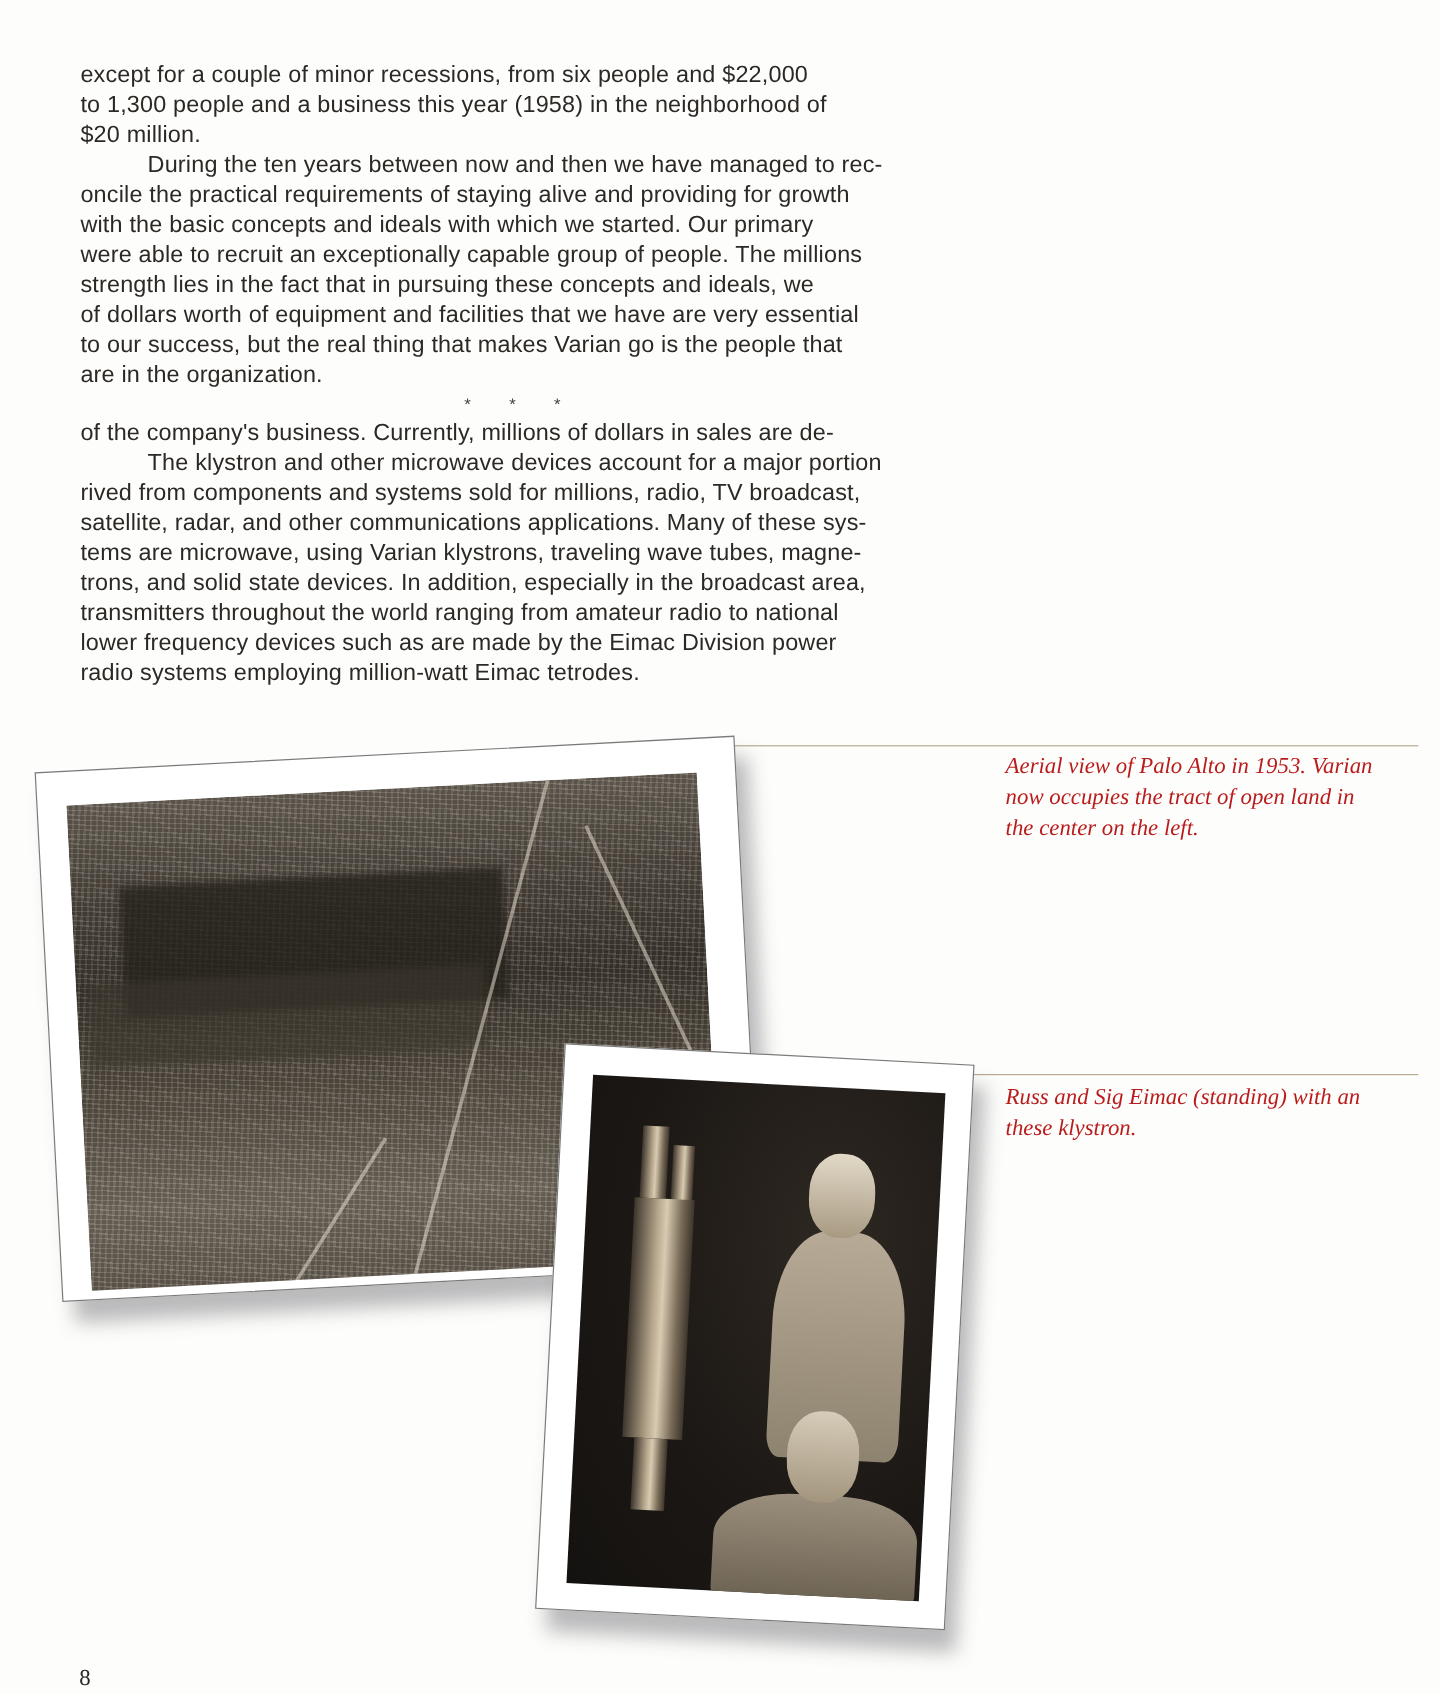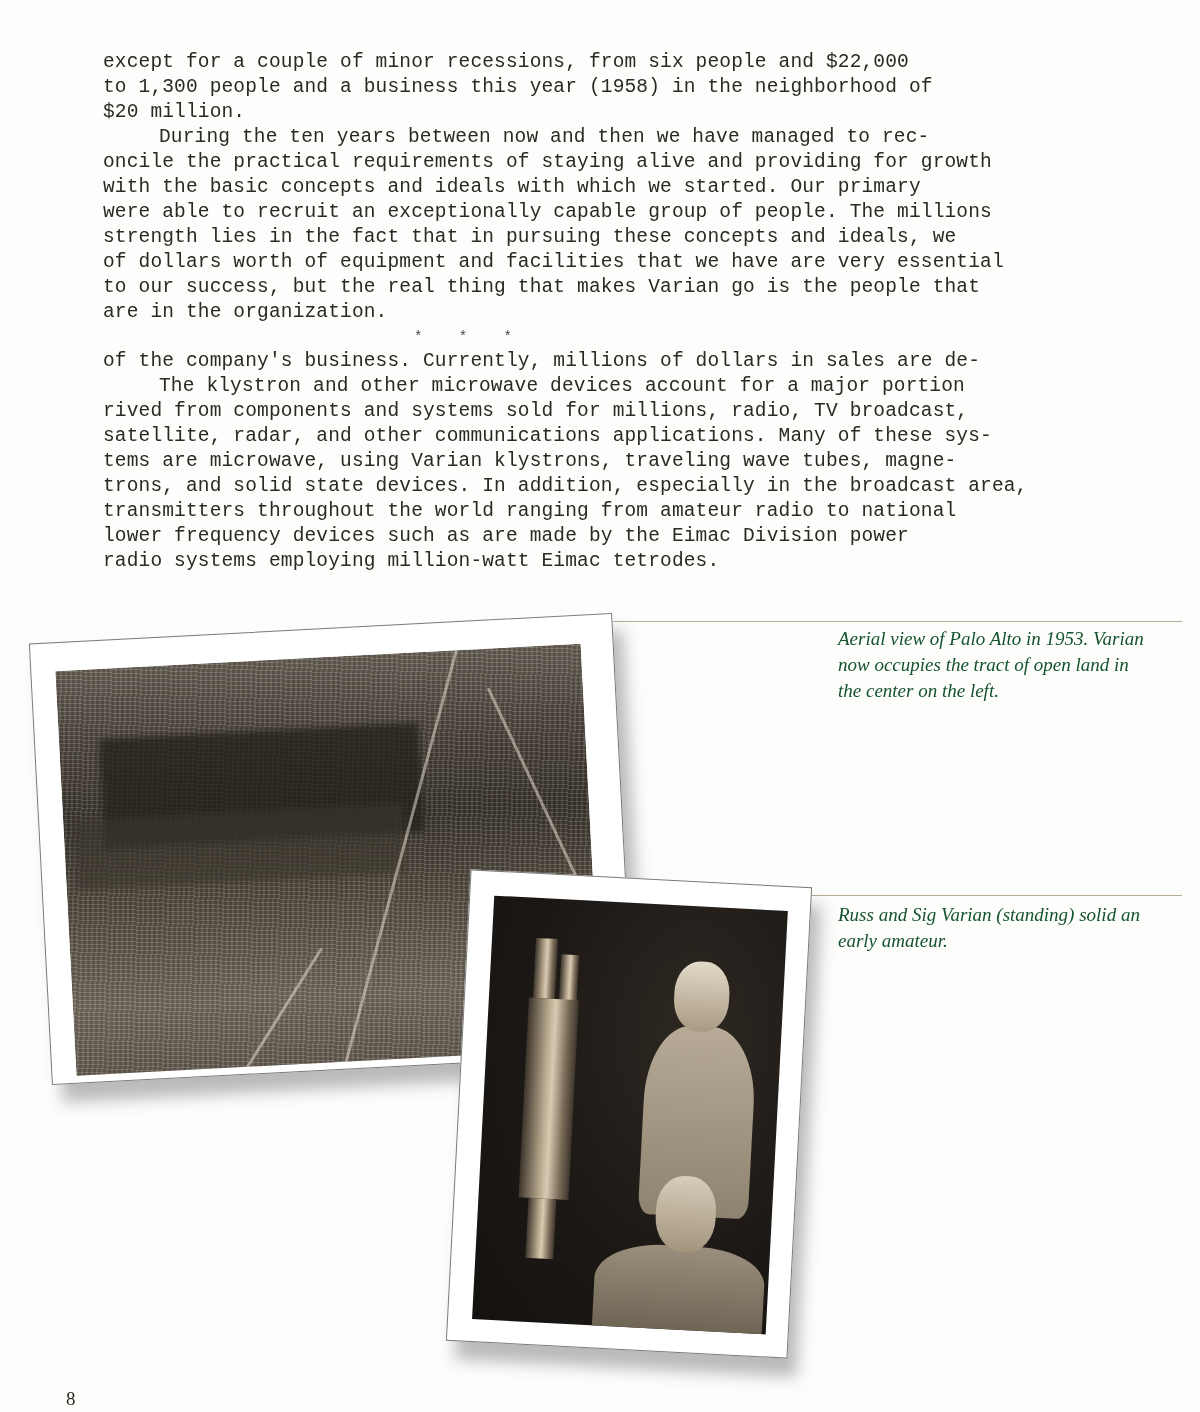--- a/index.html
+++ b/index.html
@@ -4,39 +4,38 @@
   <style>
     html, body { margin: 0; padding: 0; }
     body {
       width: 1200px; height: 1412px; position: relative; overflow: hidden;
       background: #fdfdfb;
       font-family: "DejaVu Serif", "Liberation Serif", serif;
       color: #2a2723;
     }
     .body-text {
       position: absolute; left: 67px; top: 50px; width: 720px;
-      font-family: Liberation Mono, monospace;
+      font-family: Liberation Sans, sans-serif;
       font-size: 19.5px; line-height: 25px; letter-spacing: 0.15px;
       color: #2c2925;
-      margin-left: 36px;
     }
     .para { margin: 0; text-align: left; }
     .line { display: block; white-space: nowrap; }
     .line.first { padding-left: 56px; }
     .sep {
       text-align: center; font-size: 14px; letter-spacing: 14px;
       line-height: 24px; height: 24px; padding-left: 14px; color: #444;
     }
     .rule {
       position: absolute; height: 1px; background: #b8ab93;
     }
     .caption {
       position: absolute; font-style: italic;
       font-family: "Liberation Serif", "DejaVu Serif", serif;
-      font-size: 19px; line-height: 26px; color: #14532d;
+      font-size: 19px; line-height: 26px; color: #b91c1c;
     }
     .photo-frame {
       position: absolute; background: #ffffff;
       border: 1px solid #7a7a7a;
       box-shadow: 10px 18px 16px rgba(60,60,70,0.35);
     }
     .photo {
       position: absolute; overflow: hidden;
     }
     .aerial-photo {
@@ -103,22 +102,22 @@
 <div class="rule" style="left:600px; top:621px; width:582px;"></div>
 <div class="rule" style="left:800px; top:895px; width:382px;"></div>
 
 <div class="caption" style="left:838px; top:626px;">
   <div>Aerial view of Palo Alto in 1953. Varian</div>
   <div>now occupies the tract of open land in</div>
   <div>the center on the left.</div>
 </div>
 
 <div class="caption" style="left:838px; top:902px;">
-  <div>Russ and Sig Varian (standing) solid an</div>
-  <div>early amateur.</div>
+  <div>Russ and Sig Eimac (standing) with an</div>
+  <div>these klystron.</div>
 </div>
 
 <div class="photo-frame" style="left:40px; top:628px; width:582px; height:440px; transform: rotate(-3deg); transform-origin: center;">
   <div class="photo aerial-photo" style="left:24px; top:28px; width:526px; height:450px; clip-path: inset(0 0 10% 0);">
     <div class="aerial-dark-field" style="left:40px; top:70px; width:320px; height:110px;"></div>
     <div class="aerial-dark-field" style="left:10px; top:150px; width:330px; height:70px; background: rgba(60,55,45,0.6);"></div>
     <div class="aerial-road" style="left:400px; top:0px; width:3px; height:430px; transform: rotate(18deg);"></div>
     <div class="aerial-road" style="left:430px; top:40px; width:3px; height:380px; transform: rotate(-22deg);"></div>
     <div class="aerial-road" style="left:250px; top:290px; width:3px; height:160px; transform: rotate(35deg);"></div>
   </div>

